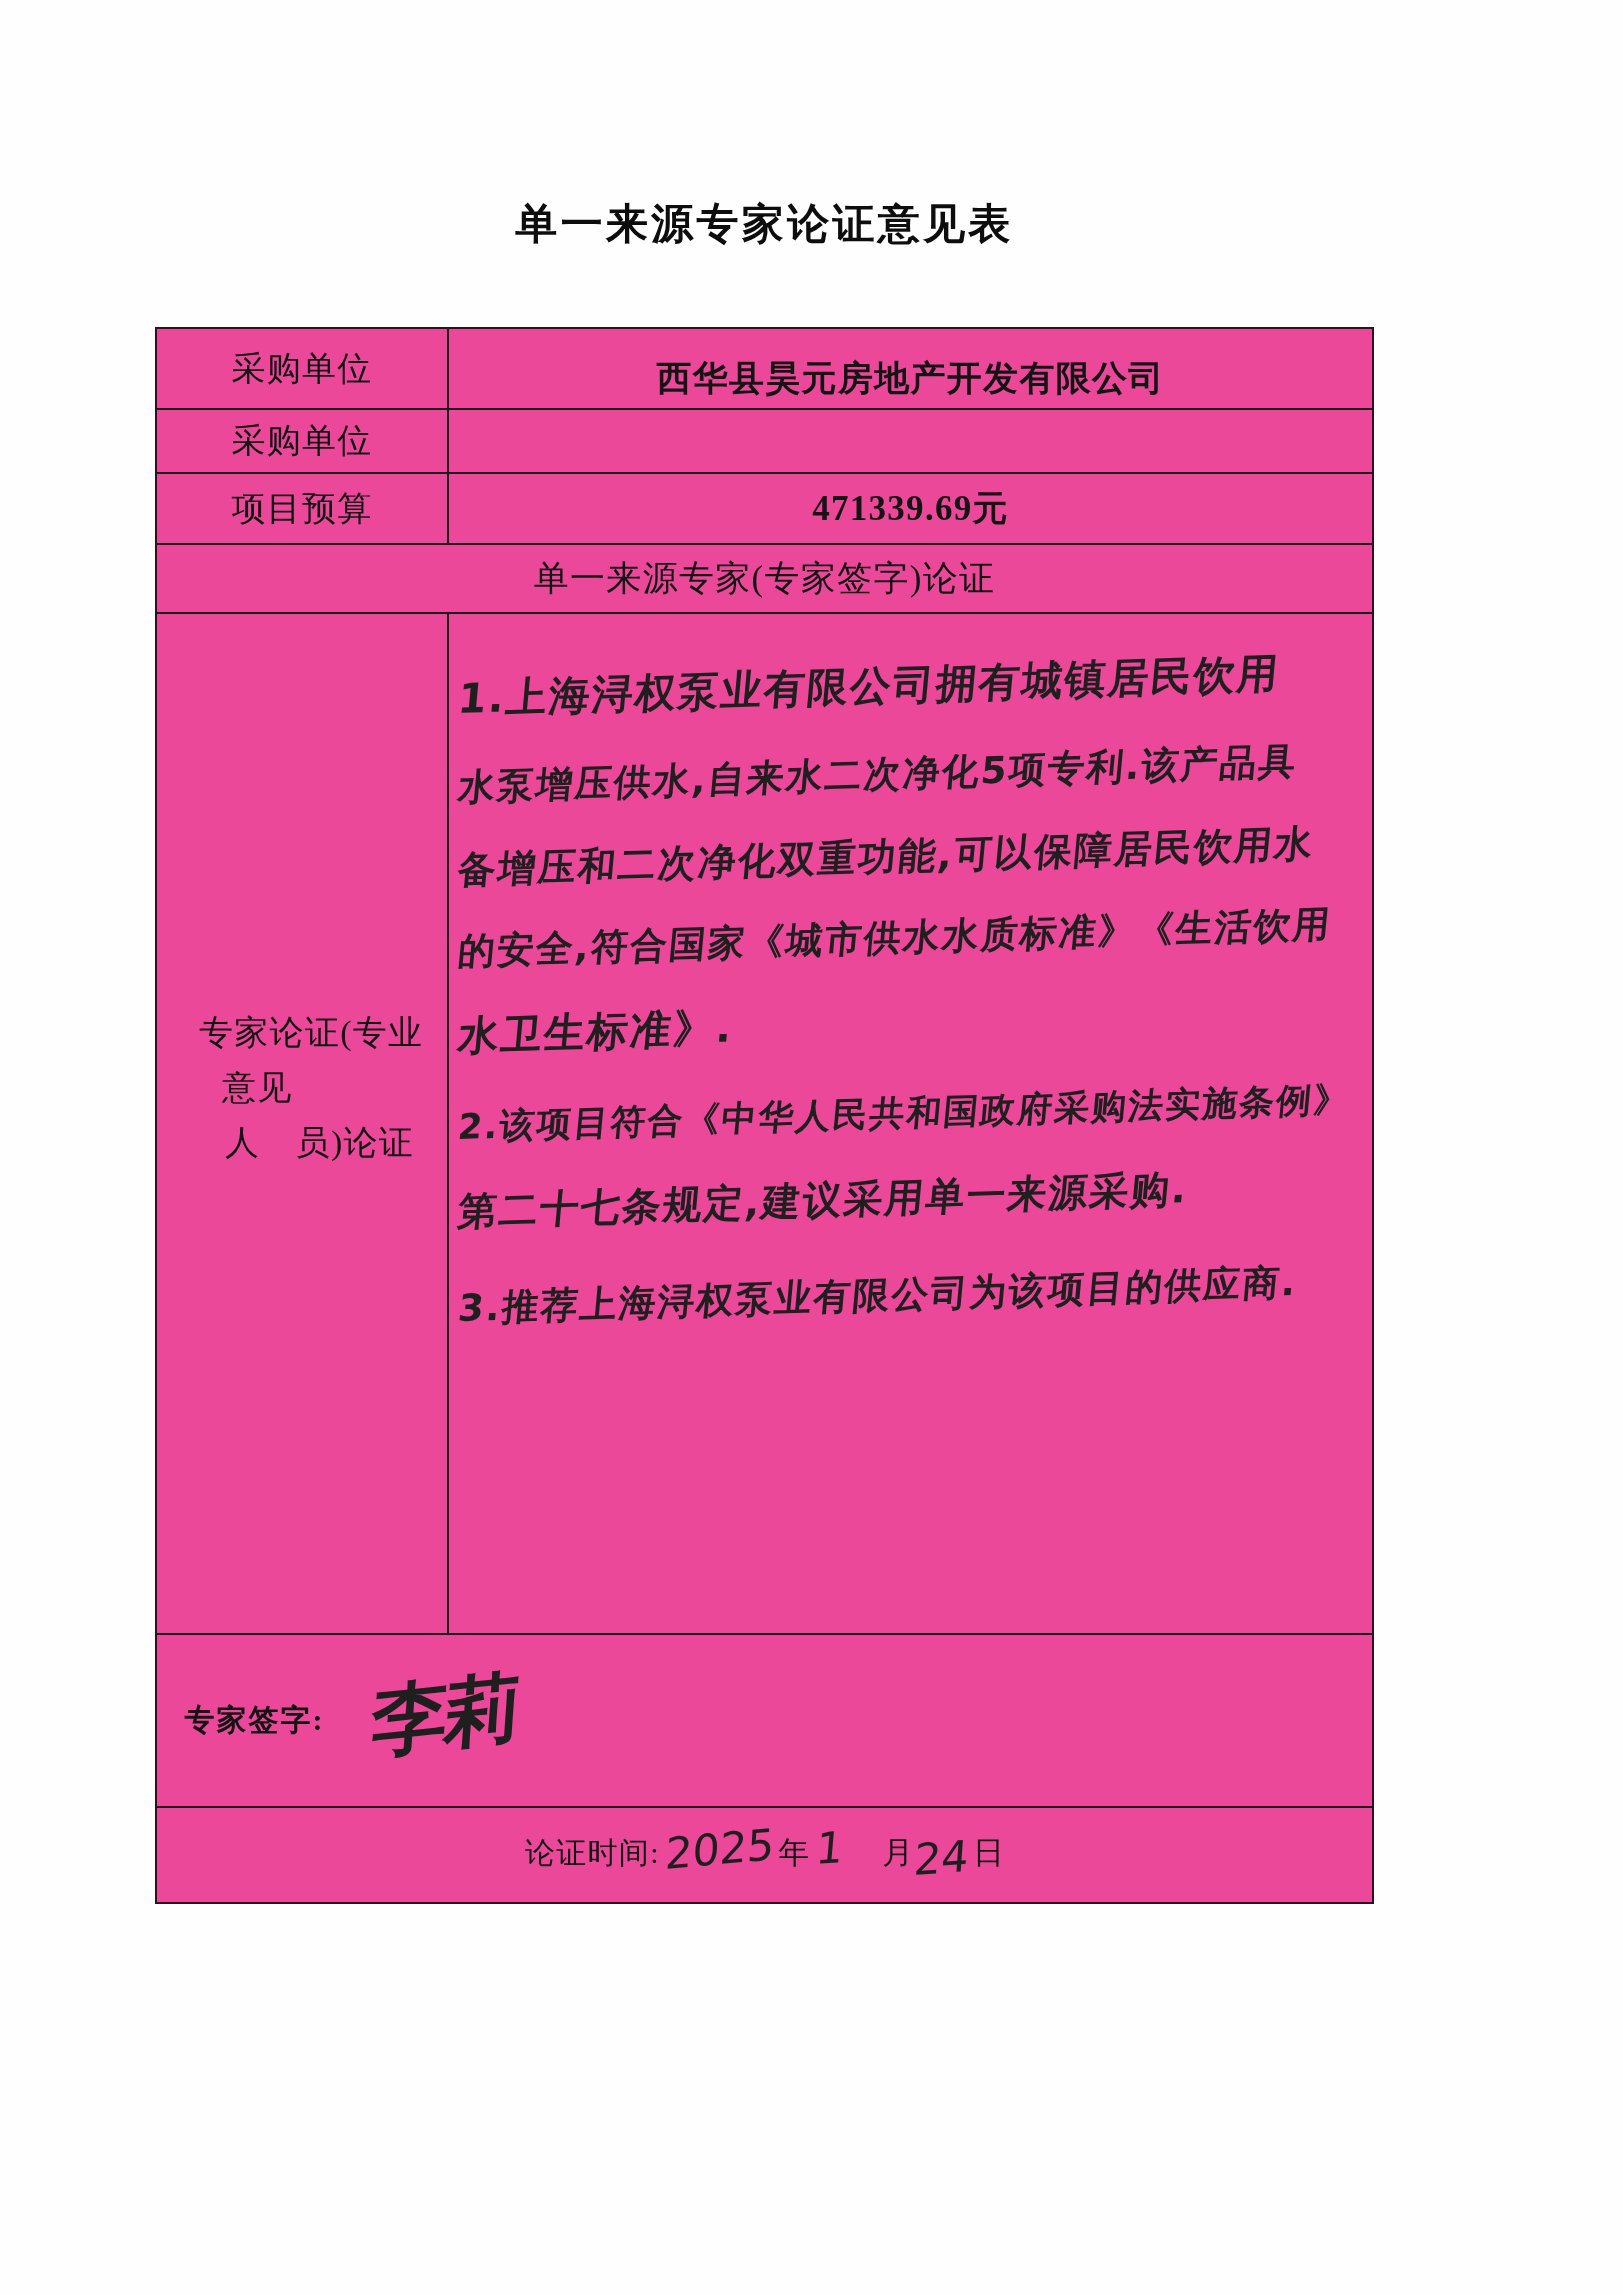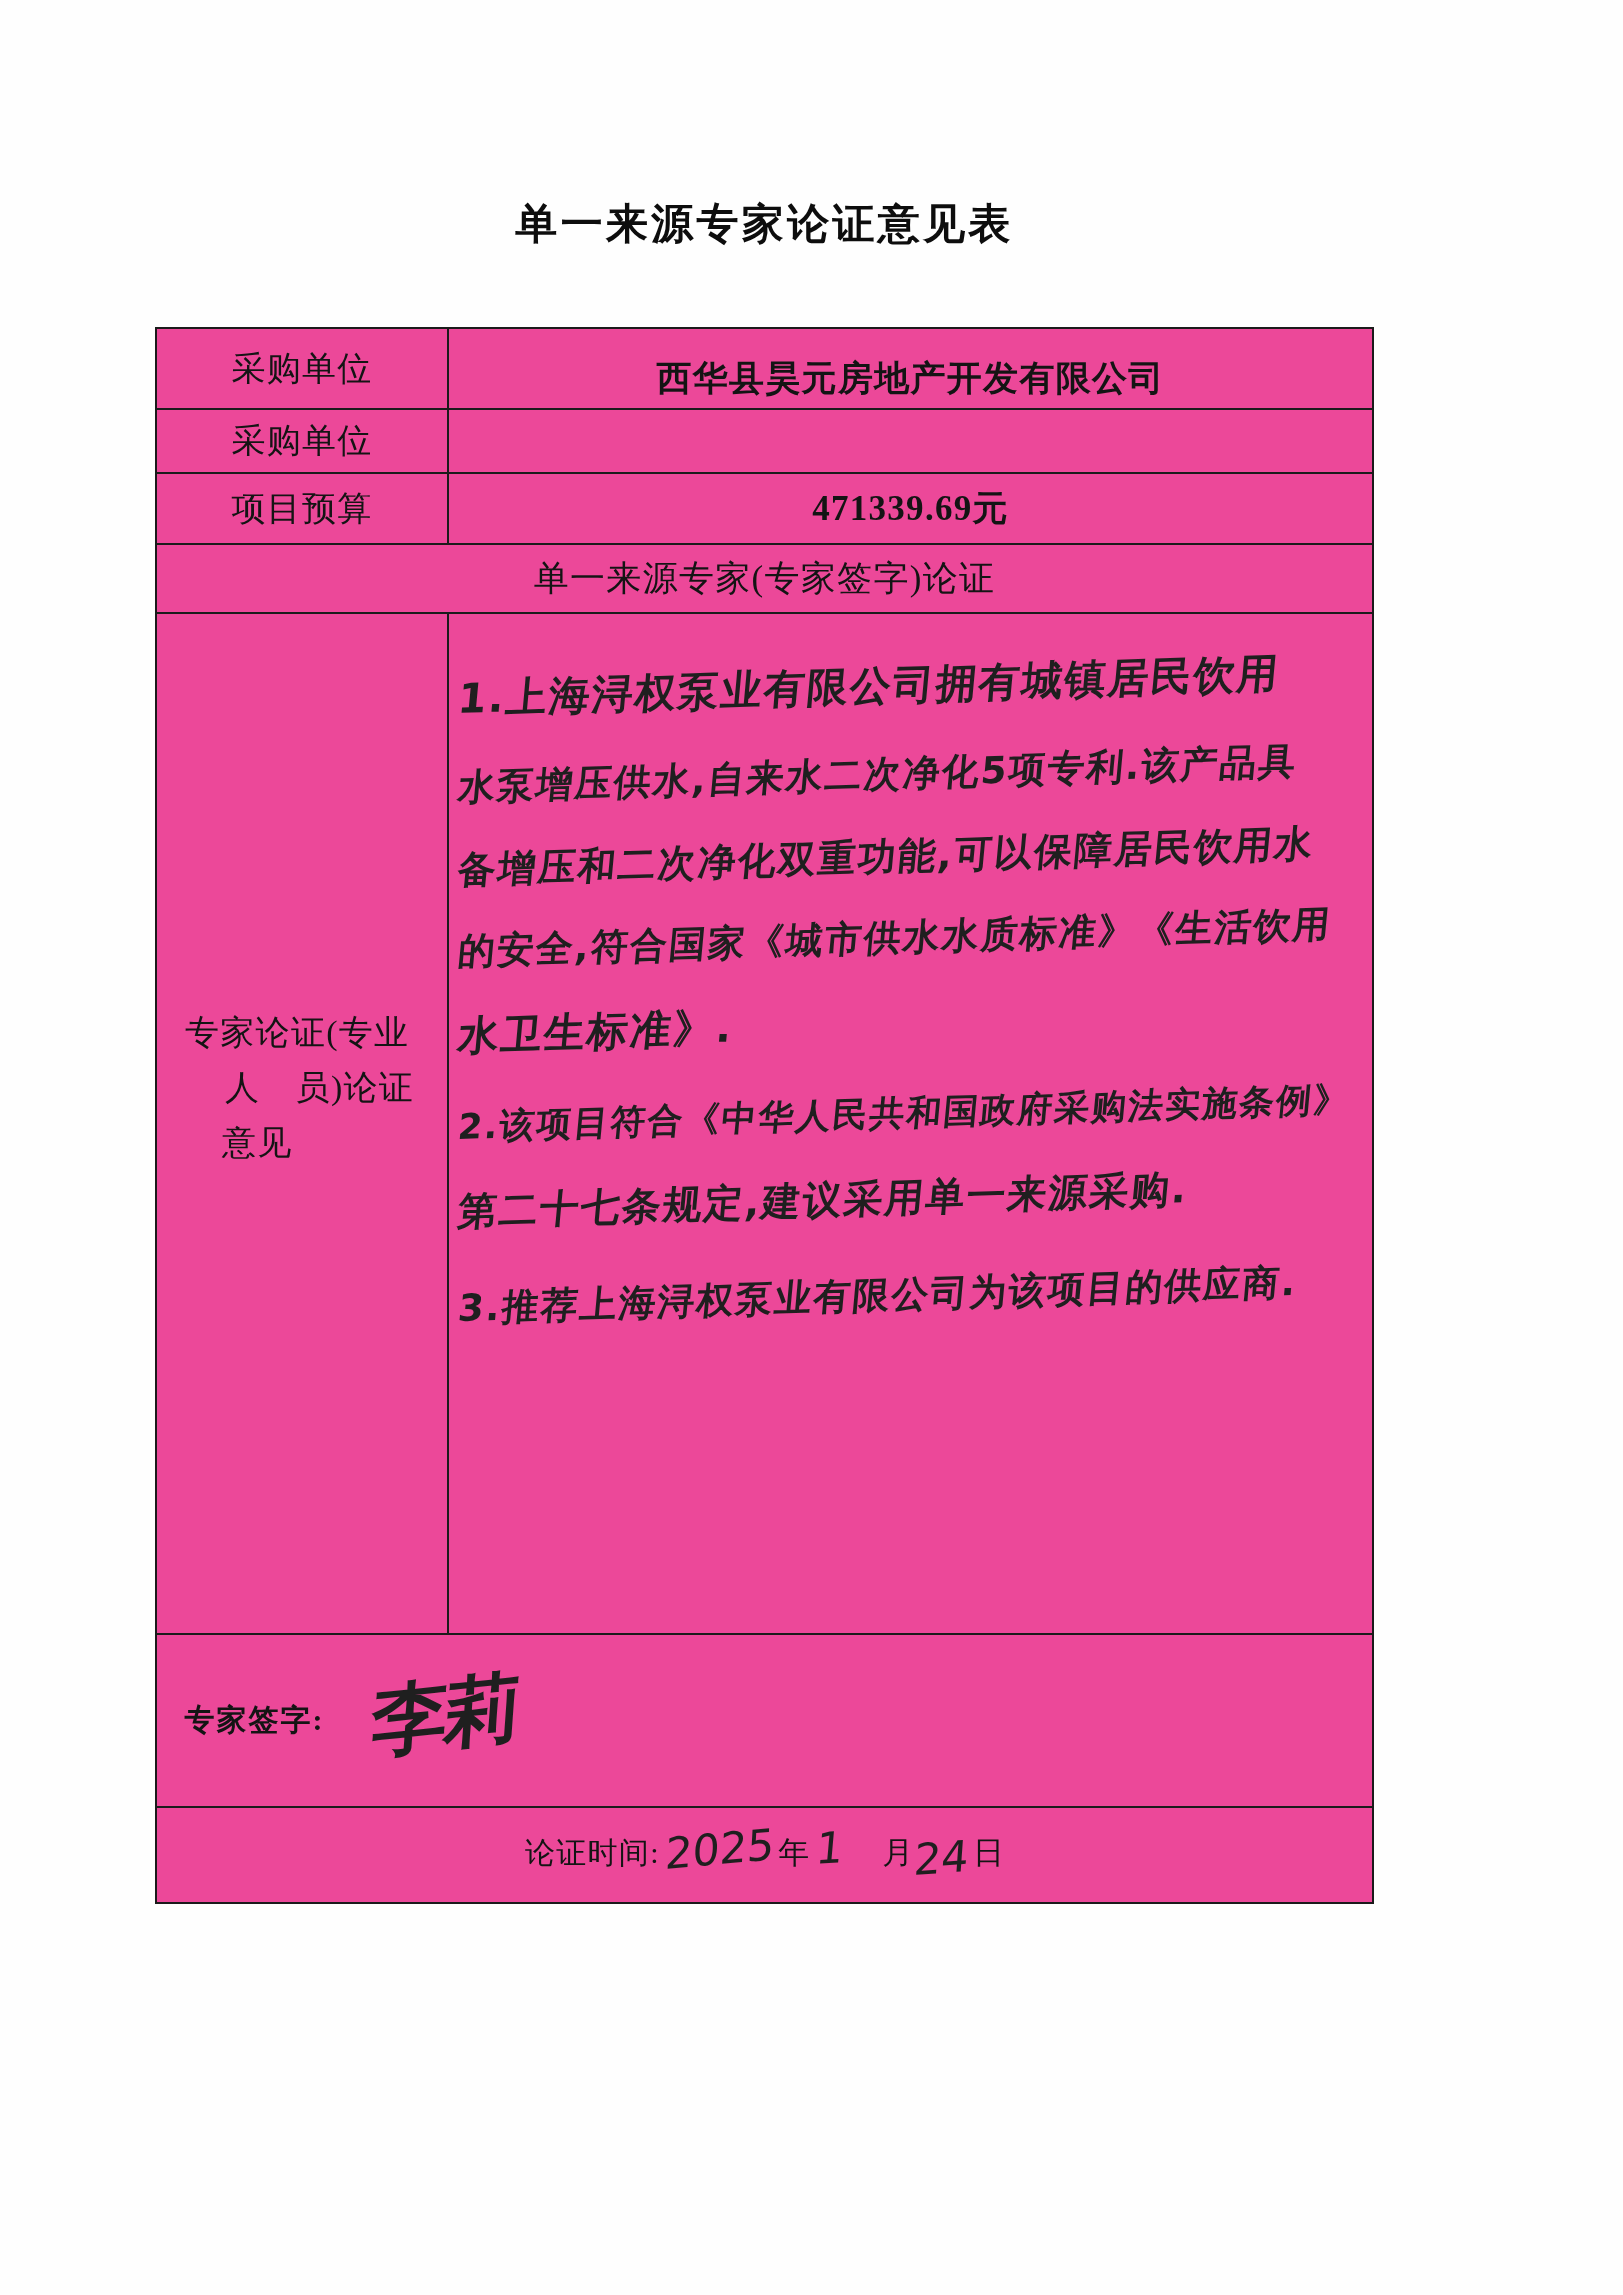--- a/index.html
+++ b/index.html
@@ -35,21 +35,21 @@
   .r2 .value{font-size:37px;letter-spacing:0.7px;}
   .r3{height:69px;}
   .r4{height:67px;}
   .r4 .cell.full{flex:1;font-size:35px;letter-spacing:1.3px;}
   .r5{height:1019px;}
   .opinion-label{
     flex-direction:column;align-items:stretch;justify-content:flex-start;
     padding-top:391px;font-size:34px;line-height:55px;
   }
   .opinion-label .ol{text-align:left;}
-  .opinion-label .ol1{padding-left:28px;}
+  .opinion-label .ol1{padding-left:42px;}
   .opinion-label .ol2{padding-left:68px;}
   .opinion-label .ol3{padding-left:65px;}
   .opinion-value{position:relative;overflow:hidden;display:block;}
   
   .hw{
     font-family:"DejaVu Sans",sans-serif;
     color:#1f1f1f;
     white-space:nowrap;
   }
   .hw-line{
@@ -104,22 +104,22 @@
       <div class="cell value">471339.69元</div>
     </div>
 
     <div class="row r4">
       <div class="cell full">单一来源专家(专家签字)论证</div>
     </div>
 
     <div class="row r5">
       <div class="cell label opinion-label">
         <div class="ol ol1">专家论证(专业</div>
+        <div class="ol ol3">意见</div>
         <div class="ol ol2">人　员)论证</div>
-        <div class="ol ol3">意见</div>
       </div>
       <div class="cell value opinion-value">
         <div class="hw hw-line">1.上海浔权泵业有限公司拥有城镇居民饮用</div>
         <div class="hw hw-line">水泵增压供水,自来水二次净化5项专利.该产品具</div>
         <div class="hw hw-line">备增压和二次净化双重功能,可以保障居民饮用水</div>
         <div class="hw hw-line">的安全,符合国家《城市供水水质标准》《生活饮用</div>
         <div class="hw hw-line">水卫生标准》.</div>
         <div class="hw hw-line">2.该项目符合《中华人民共和国政府采购法实施条例》</div>
         <div class="hw hw-line">第二十七条规定,建议采用单一来源采购.</div>
         <div class="hw hw-line">3.推荐上海浔权泵业有限公司为该项目的供应商.</div>

